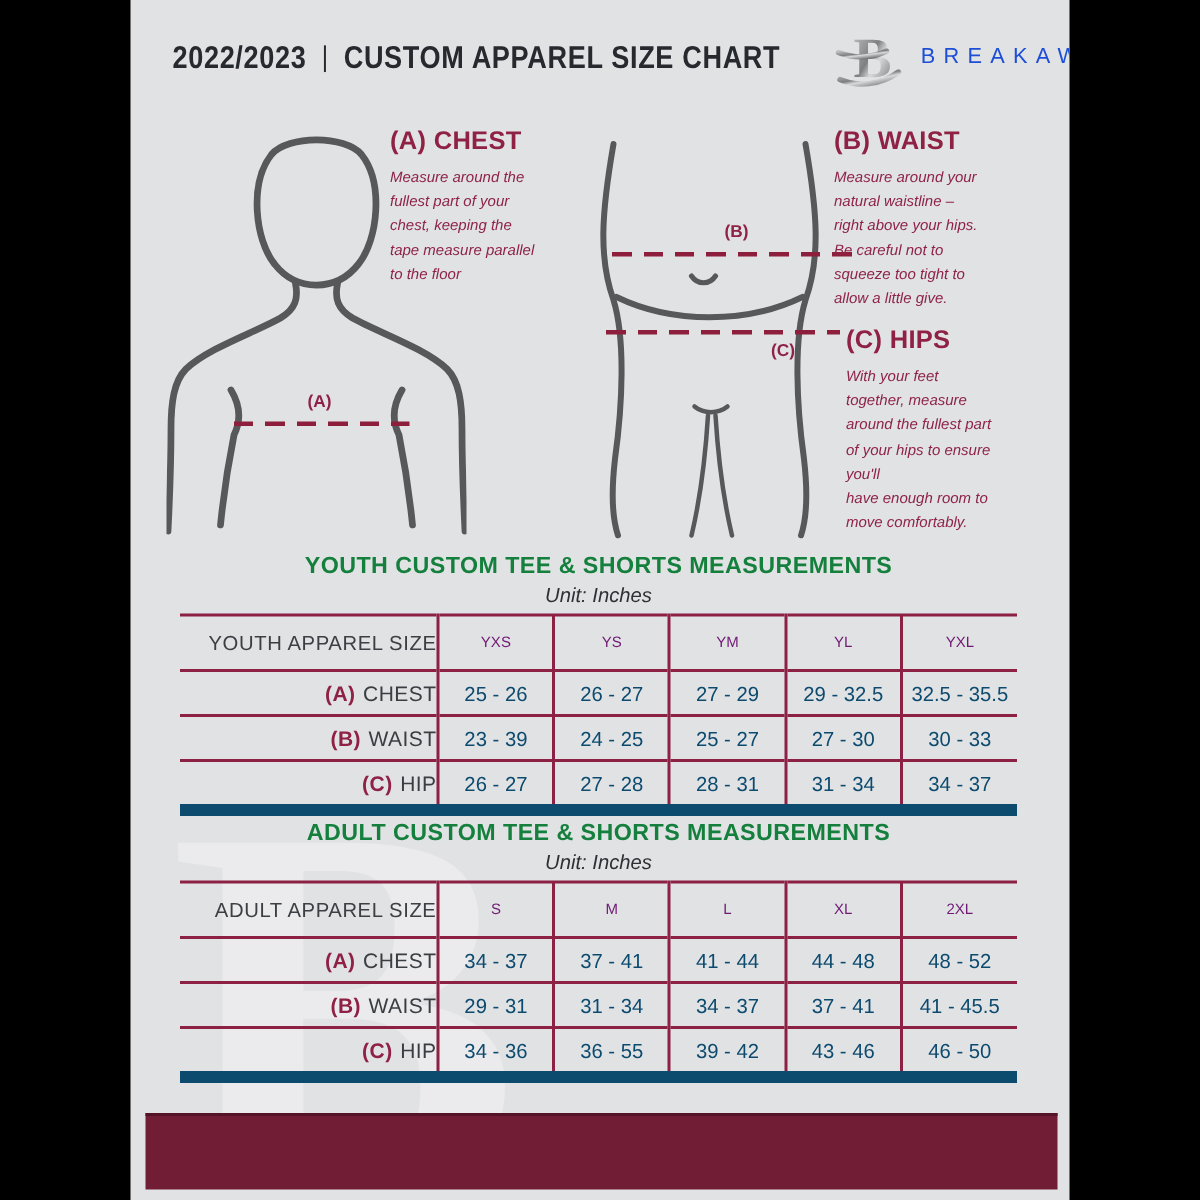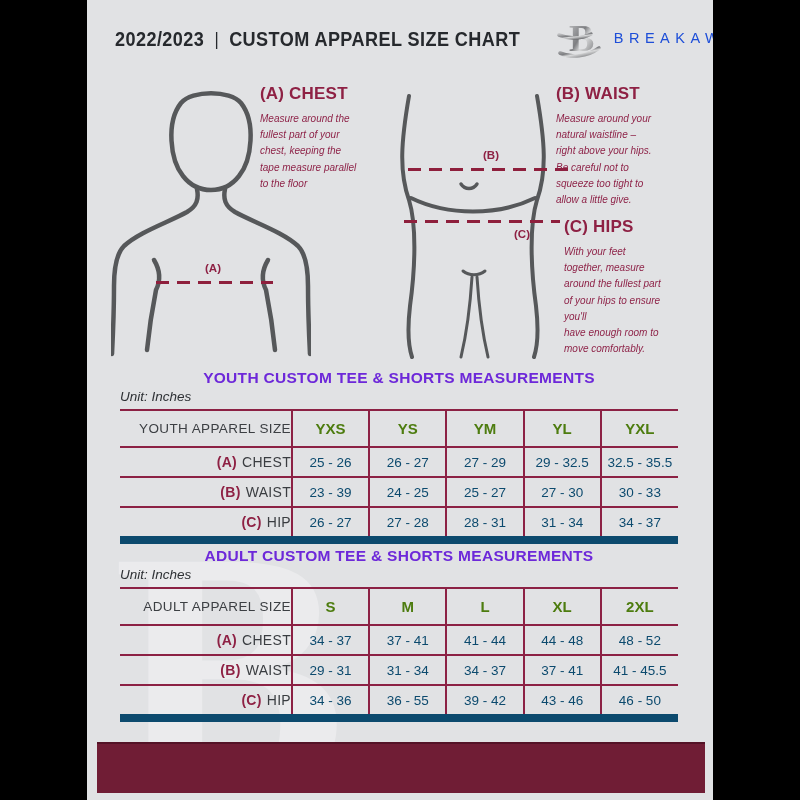--- a/index.html
+++ b/index.html
@@ -39,34 +39,34 @@
   #chest-measure-line{left:69px;top:281px;width:117px;}
   #waist-measure-line{left:321px;top:168px;width:160px;}
   #hips-measure-line{left:317px;top:220px;width:156px;}
   .measure-marker{position:absolute;z-index:2;font-size:11.5px;font-weight:bold;color:#8e2144;}
   #chest-marker{left:118px;top:262px;}
   #waist-marker{left:396px;top:149px;}
   #hips-marker{left:427px;top:228px;}
 
   
   .tbl-title{position:absolute;left:33px;width:558px;text-align:center;z-index:2;
-    font-size:15.5px;font-weight:bold;color:#6d28d9;letter-spacing:.3px;}
-  .tbl-unit{position:absolute;left:33px;width:558px;text-align:left;z-index:2;
+    font-size:15.5px;font-weight:bold;color:#15803d;letter-spacing:.3px;}
+  .tbl-unit{position:absolute;left:33px;width:558px;text-align:center;z-index:2;
     font-size:13.5px;font-style:italic;color:#2d3034;}
   #youth-title{top:369px;} #youth-unit{top:389px;}
   #adult-title{top:547px;} #adult-unit{top:567px;}
   table.size-table{position:absolute;left:33px;width:558px;border-collapse:collapse;
     table-layout:fixed;z-index:2;}
   #youth-size-table{top:409px;} #adult-size-table{top:587px;}
   .size-table tr{border-top:2px solid #8c2144;}
   .size-table tbody tr:last-child{border-bottom:8px solid #0c4a6e;}
   .size-table th,.size-table td{border-left:2px solid #8c2144;text-align:center;padding:0;}
   .size-table th:first-child,.size-table td:first-child{border-left:none;text-align:right;padding-left:14px;}
   .size-table col.c0{width:172px;}
-  .size-table thead th{height:35px;font-size:15px;font-weight:bold;color:#4d7c0f;}
+  .size-table thead th{height:35px;font-size:10px;font-weight:normal;color:#701a75;}
   .size-table thead th:first-child{font-size:13.5px;font-weight:normal;color:#3c3f43;letter-spacing:.4px;}
   .size-table tbody td{height:28px;font-size:13.5px;color:#0c4a6e;}
   .size-table tbody td:first-child{font-size:14px;color:#3a3d41;letter-spacing:.3px;}
   .row-marker{color:#8e2144;font-weight:bold;margin-right:5px;}
 
   
   #footer-bar{position:absolute;left:10px;top:742px;width:608px;height:49px;background:#701d35;
     border-top:2px solid #541327;z-index:3;}
 </style>
 </head>

